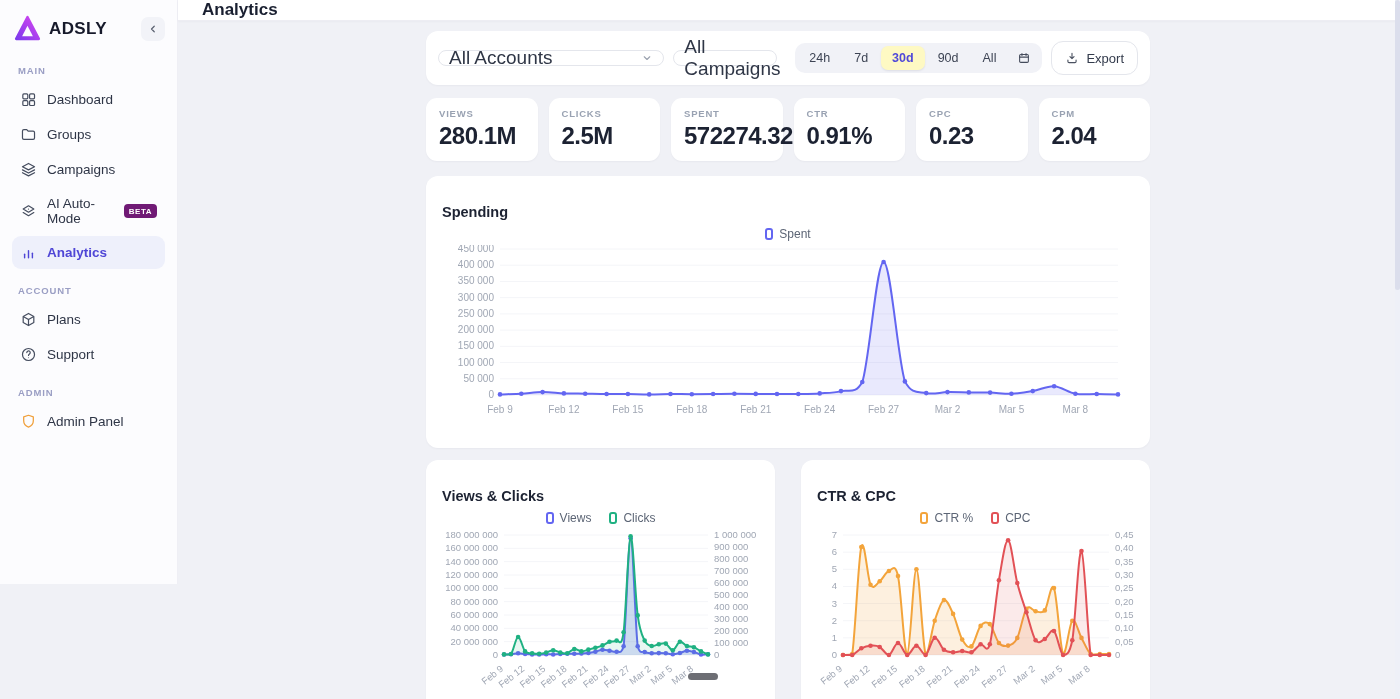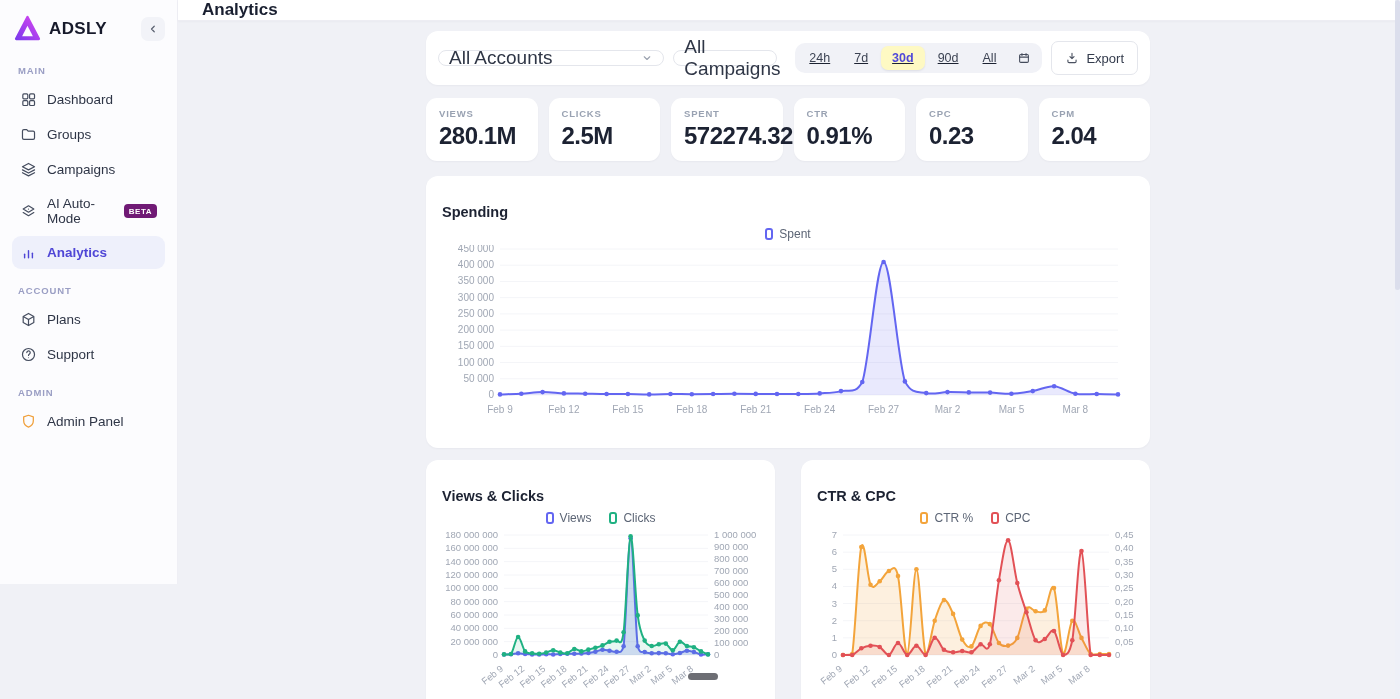--- a/index.html
+++ b/index.html
@@ -40,26 +40,26 @@
   
   .filter-bar{ background:#fff; border-radius:12px; padding:10px 12px; display:flex; align-items:center;
     gap:9px; box-shadow:0 1px 2px rgba(25,30,60,.04);}
   .select{ height:16px; border:1px solid #e4e6ec; border-radius:8px; background:#fff;
     display:flex; align-items:center; justify-content:space-between; padding:0 10px;
     font-size:19px; color:#2f3646; cursor:pointer;}
   .select.account{ width:228px;}
   .select.campaign{ width:104px;}
   .select svg{ width:12px; height:12px; color:#9aa1ae;}
   .spacer{ flex:1;}
-  .range-group{ background:#f1f2f7; border-radius:10px; display:flex; align-items:center; padding:3px; gap:2px;text-decoration:underline;}
+  .range-group{ background:#f1f2f7; border-radius:10px; display:flex; align-items:center; padding:3px; gap:2px;}
   .range-btn{ padding:5px 11px; font-size:12.5px; color:#3d4454; border-radius:7px; cursor:pointer; background:none; border:none; font-family:inherit;}
   .range-btn.active{ background:#fef9c3; color:#5049d8; font-weight:700; box-shadow:0 1px 2px rgba(20,20,50,.09);}
   .range-cal{ padding:3px 8px 0; color:#444b5b; cursor:pointer;}
   .range-cal svg{ width:14px; height:14px;}
-  .export-btn{ height:34px; border:1px solid #e4e6ec; border-radius:7px; background:#fff; display:flex;
+  .export-btn{ height:34px; border:1px solid #e4e6ec; border-radius:12px; background:#fff; display:flex;
     align-items:center; gap:7px; padding:0 13px; font-size:13px; color:#333b4c; font-weight:500; cursor:pointer; font-family:inherit;}
   .export-btn svg{ width:14px; height:14px; color:#4a5160;}
   
   .kpi-row{ display:flex; gap:11px; margin-top:13px;}
   .kpi-card{ flex:1; background:#fff; border-radius:11px; padding:10px 13px 11px; box-shadow:0 1px 2px rgba(25,30,60,.04); min-width:0;}
   .kpi-label{ font-size:9.5px; font-weight:700; color:#99a2b2; letter-spacing:.8px;}
   .kpi-value{ font-size:24px; font-weight:700; color:#1c2232; margin-top:3px; letter-spacing:-.5px; white-space:nowrap;}
   
   .panel{ background:#fff; border-radius:12px; padding:28px 16px; box-shadow:0 1px 2px rgba(25,30,60,.04); position:relative;}
   .spending-panel{ margin-top:15px;}

